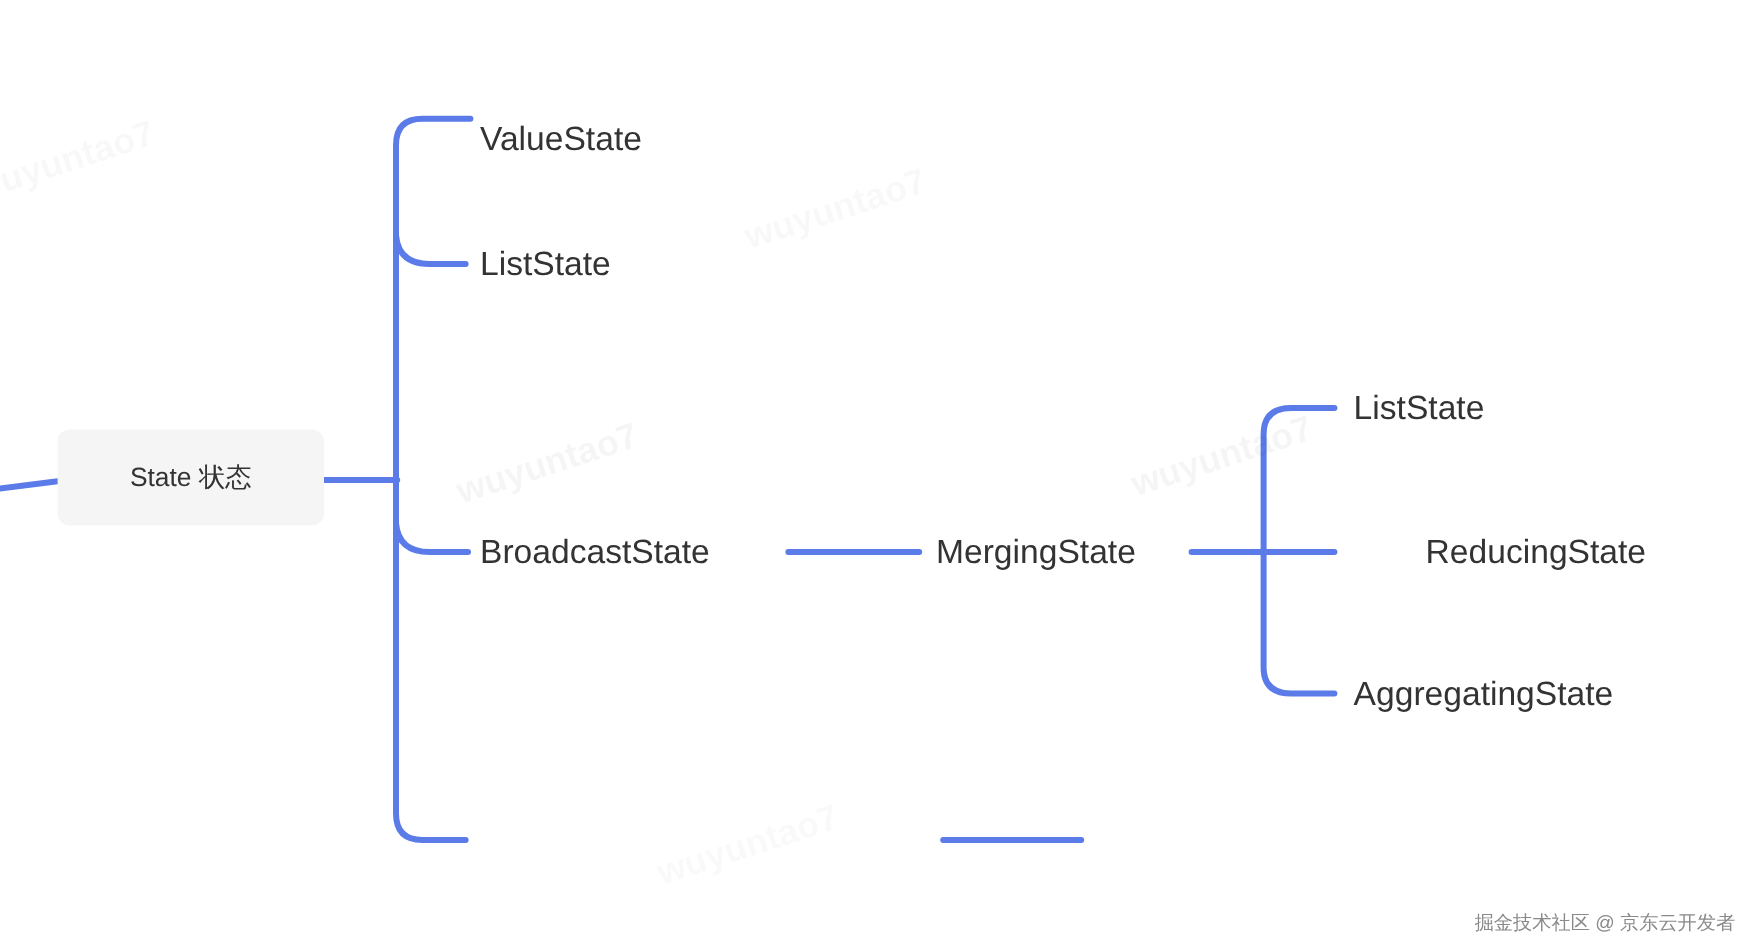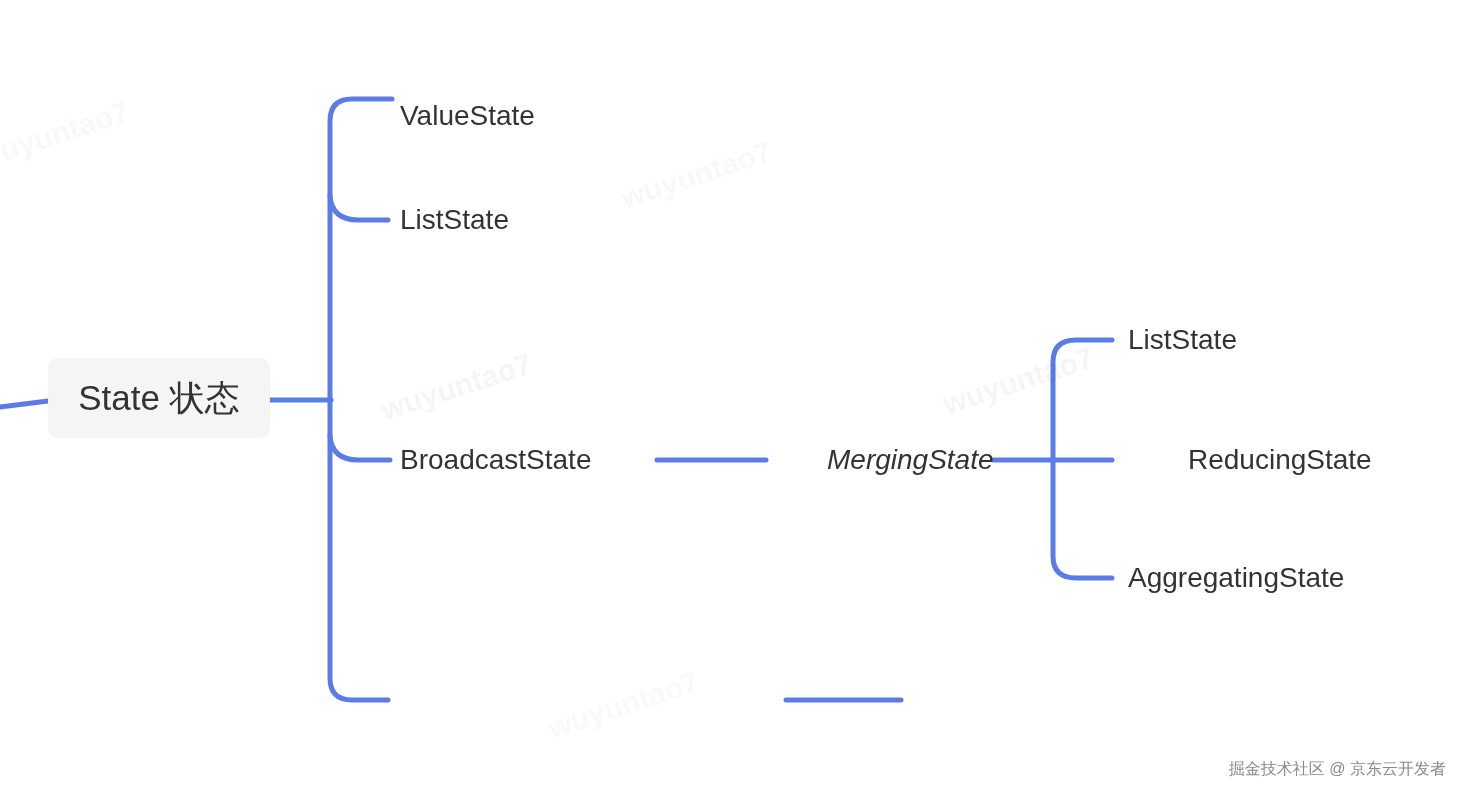--- a/index.html
+++ b/index.html
@@ -38,21 +38,21 @@
     position: absolute;
     left: 48px;
     top: 358px;
     width: 222px;
     height: 80px;
     background: var(--root-bg);
     border-radius: 10px;
     display: flex;
     align-items: center;
     justify-content: center;
-    font-size: 35px;
+    font-size: 22px;
     color: var(--node-text);
     white-space: nowrap;
   }
   .node-label {
     position: absolute;
     transform: translateY(-50%);
     font-size: 28px;
     color: var(--node-text);
     white-space: nowrap;
     line-height: 1.2;
@@ -99,21 +99,21 @@
   </svg>
 
   <div class="root-node">
     <span>State 状态</span>
   </div>
 
   <div class="node-label" style="left:400px; top:116px;">ValueState</div>
   <div class="node-label" style="left:400px; top:220px;">ListState</div>
   <div class="node-label" style="left:400px; top:460px;">BroadcastState</div>
 
-  <div class="node-label" style="left:827px; top:460px;font-style:italic;">MergingState</div>
+  <div class="node-label" style="left:780px; top:460px;">MergingState</div>
 
   <div class="node-label" style="left:1128px; top:340px;">ListState</div>
   <div class="node-label" style="left:1188px; top:460px;">ReducingState</div>
   <div class="node-label" style="left:1128px; top:578px;">AggregatingState</div>
 
   <div class="watermark wm-1">wuyuntao7</div>
   <div class="watermark wm-2">wuyuntao7</div>
   <div class="watermark wm-3">wuyuntao7</div>
   <div class="watermark wm-4">wuyuntao7</div>
   <div class="watermark wm-5">wuyuntao7</div>

